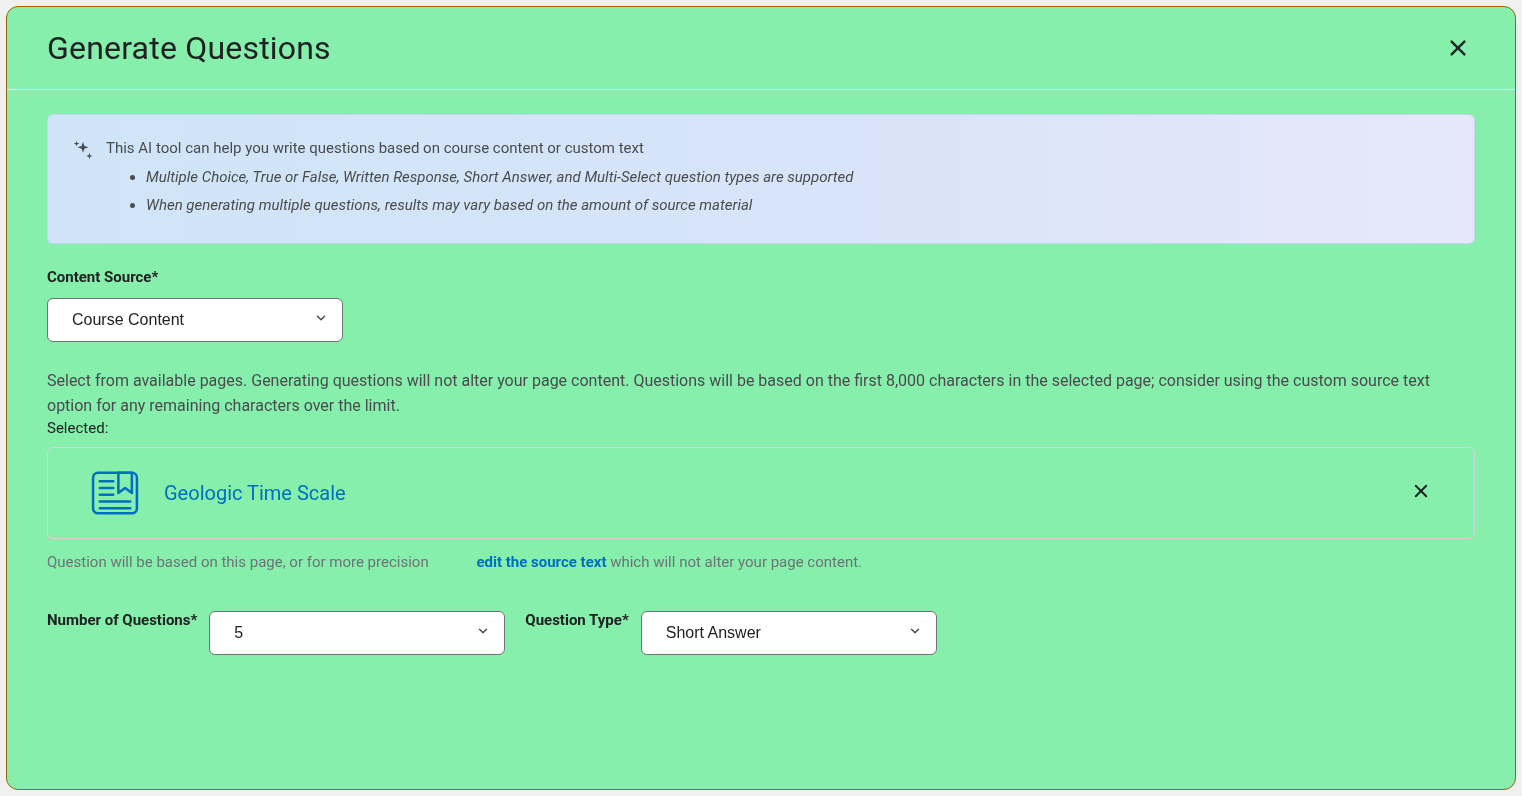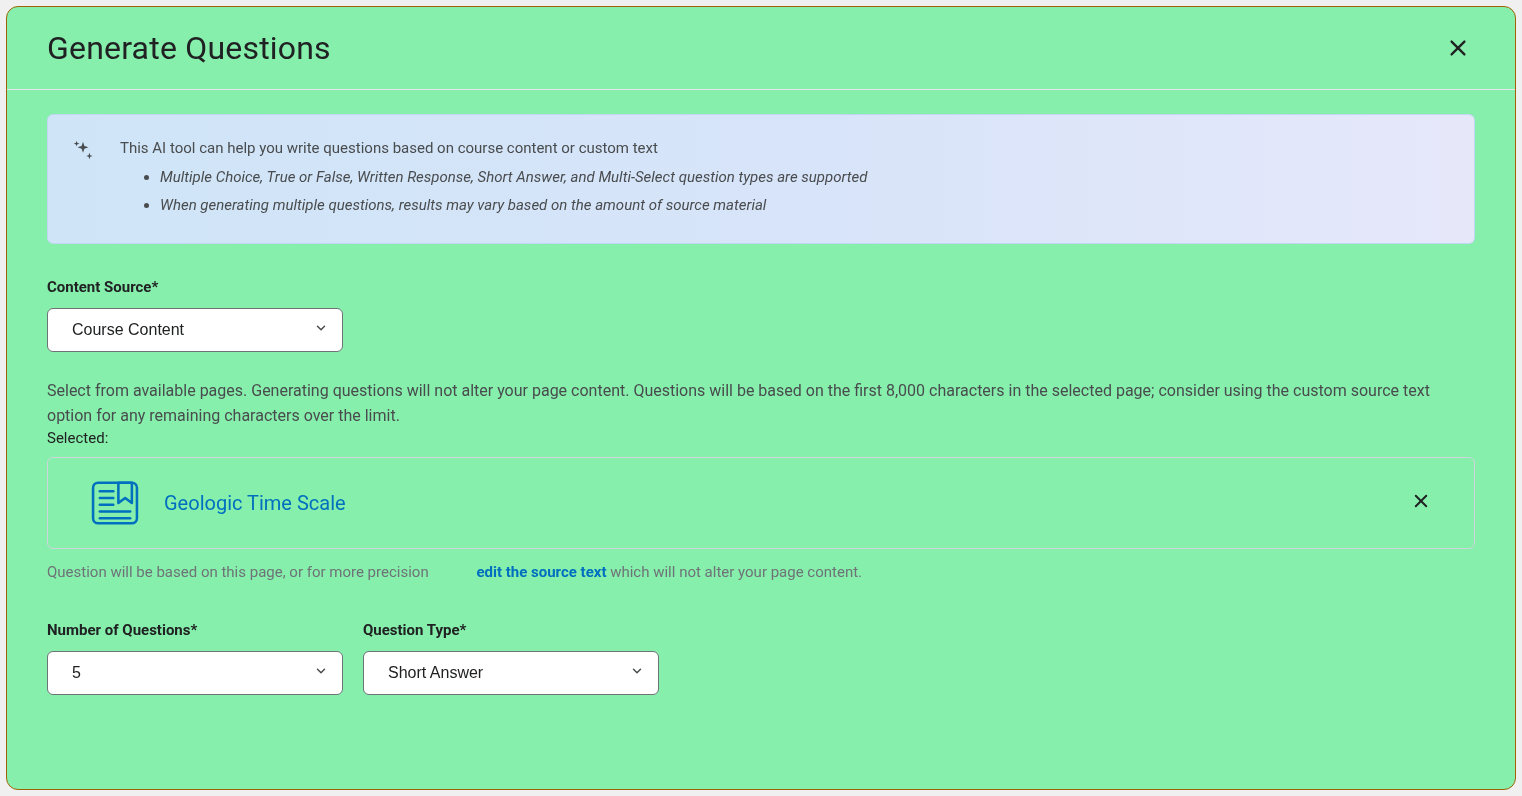--- a/index.html
+++ b/index.html
@@ -42,22 +42,22 @@
     .close-btn svg { width: 22px; height: 22px; }
     .dialog-body {
       padding: 24px 40px 28px 40px;
     }
     .info-banner {
       background: linear-gradient(90deg, #cfe5f7 0%, #d8e4f9 55%, #e6e8fa 100%);
       border: 1px solid #c1d6f2;
       border-radius: 6px;
       padding: 22px 28px 22px 24px;
       display: flex;
-      gap: 26px;
-      margin-bottom: 34px;
+      gap: 12px;
+      margin-bottom: 24px;
     }
     .info-icon {
       flex-shrink: 0;
       width: 22px;
       height: 22px;
       margin-top: 2px;
       color: #494c4e;
     }
     .info-text { color: #494c4e; font-size: 15px; line-height: 1.55; }
     .info-text ul { list-style: disc; padding-left: 40px; margin-top: 6px; font-style: italic; }
@@ -140,21 +140,21 @@
     .footnote .link {
       color: #006fbf;
       font-weight: 700;
       cursor: pointer;
       margin-left: 44px;
     }
     .row {
       display: flex;
       gap: 20px;
     }
-    .col { display: flex; flex-direction: column; }
+    .col { display: flex; flex-direction: row; gap: 12px; }
   </style>
 </head>
 <body>
 
 <div class="dialog">
   <div class="dialog-header">
     <h1 class="dialog-title">Generate Questions</h1>
     <button class="close-btn">
       <svg viewBox="0 0 24 24" fill="none" stroke="#202122" stroke-width="2.5" stroke-linecap="round">
         <line x1="5" y1="5" x2="19" y2="19"></line>

